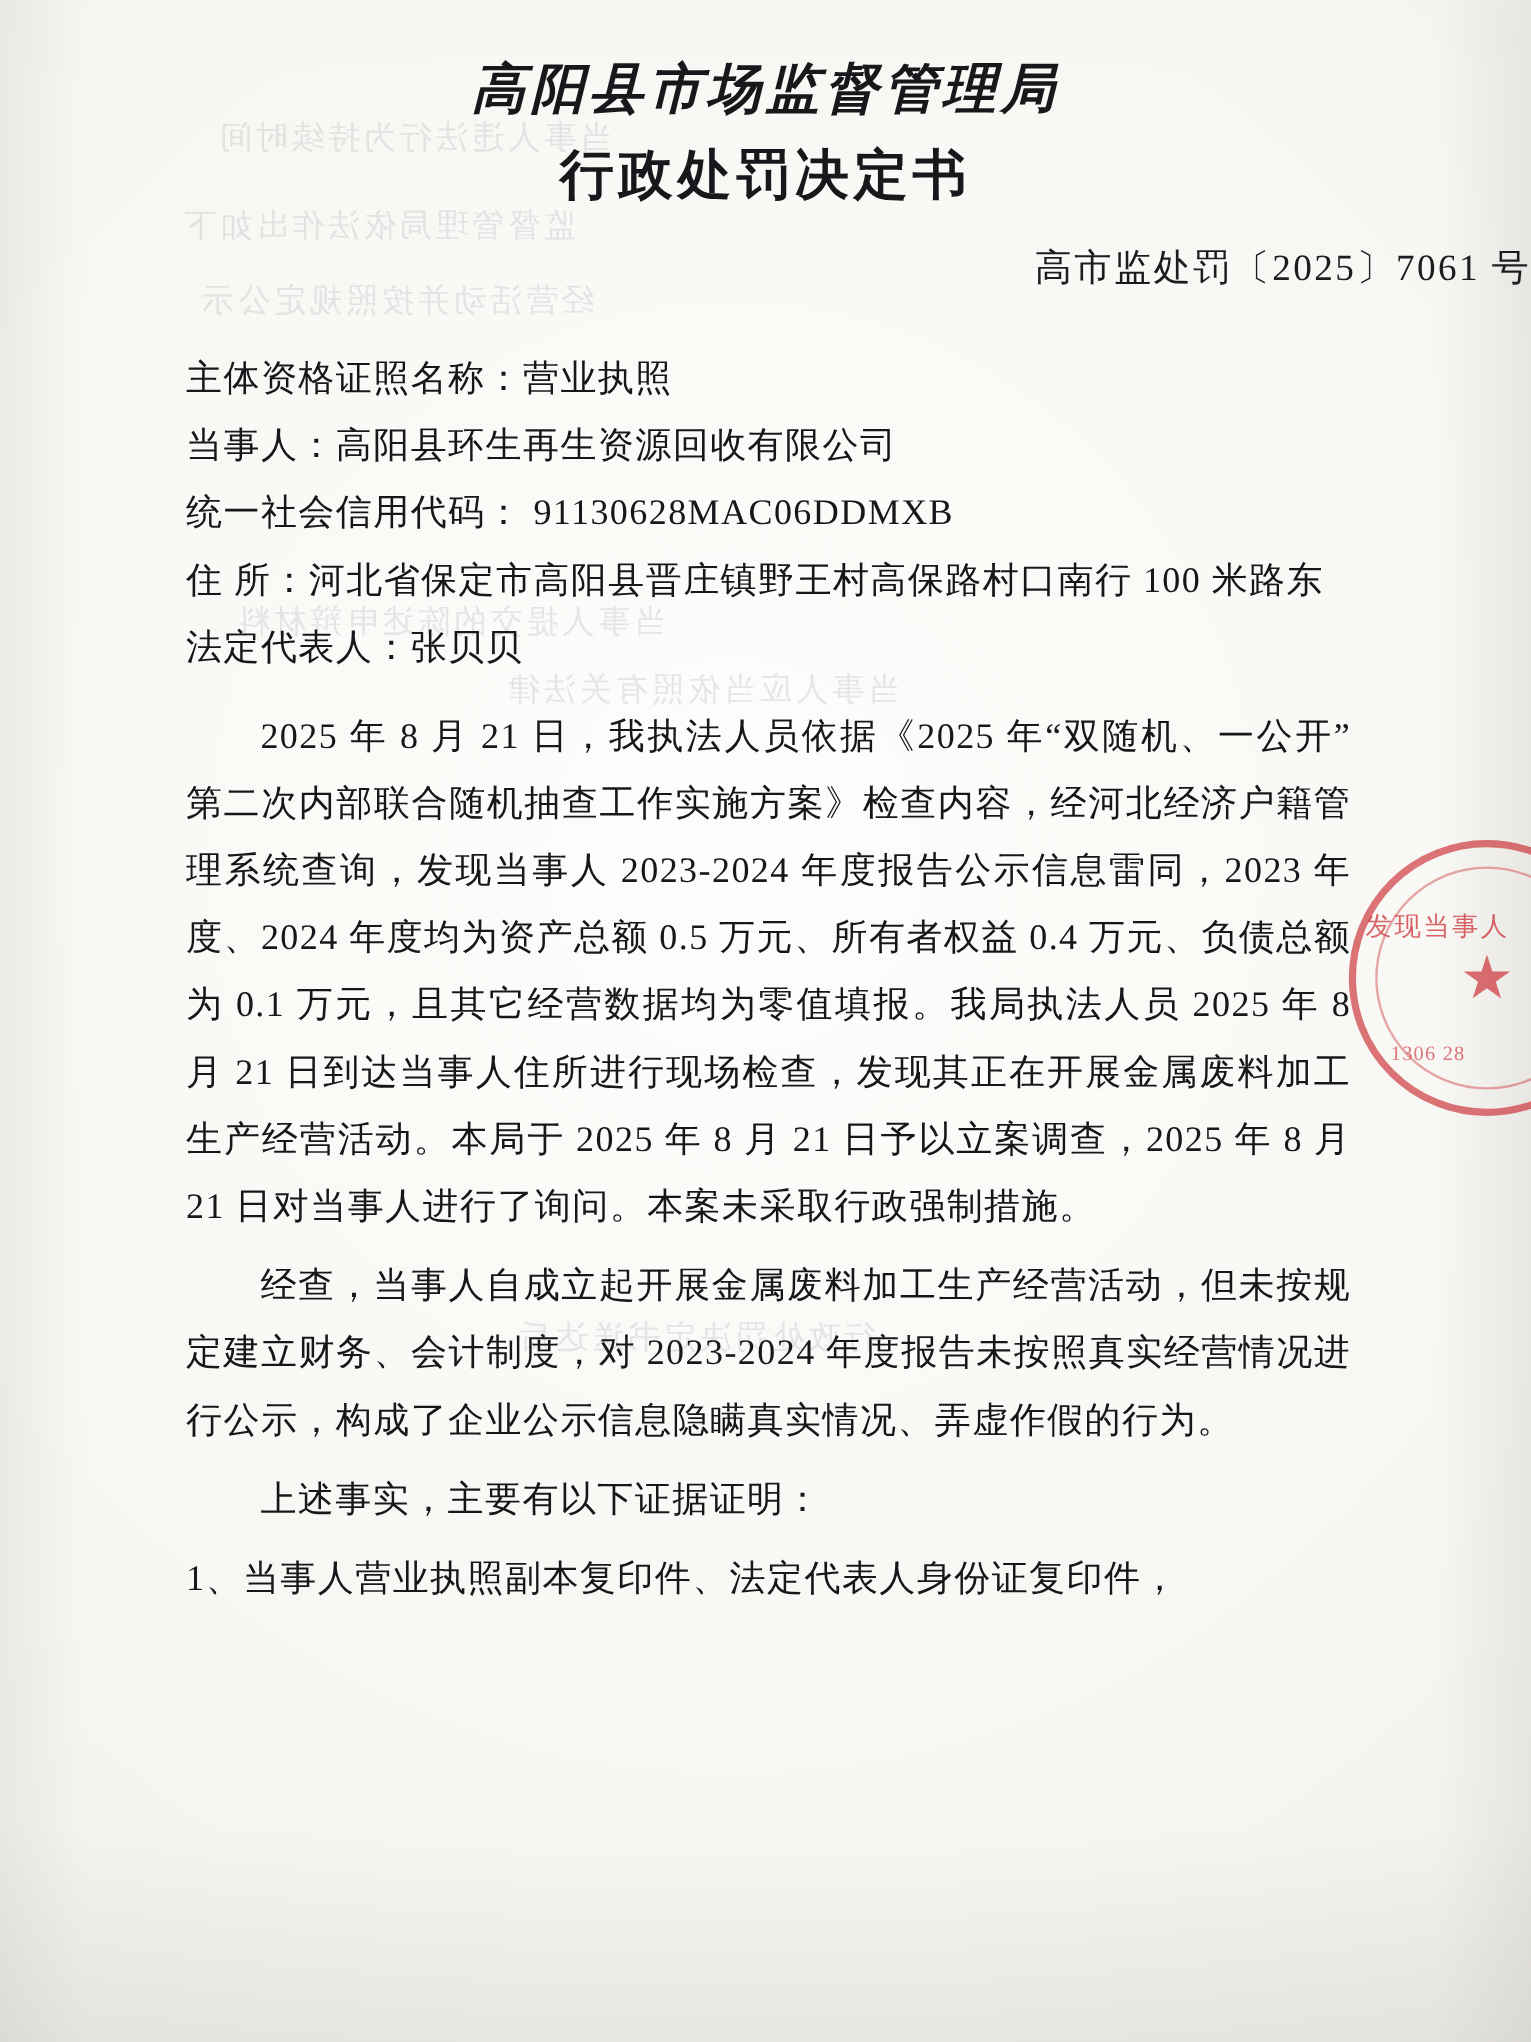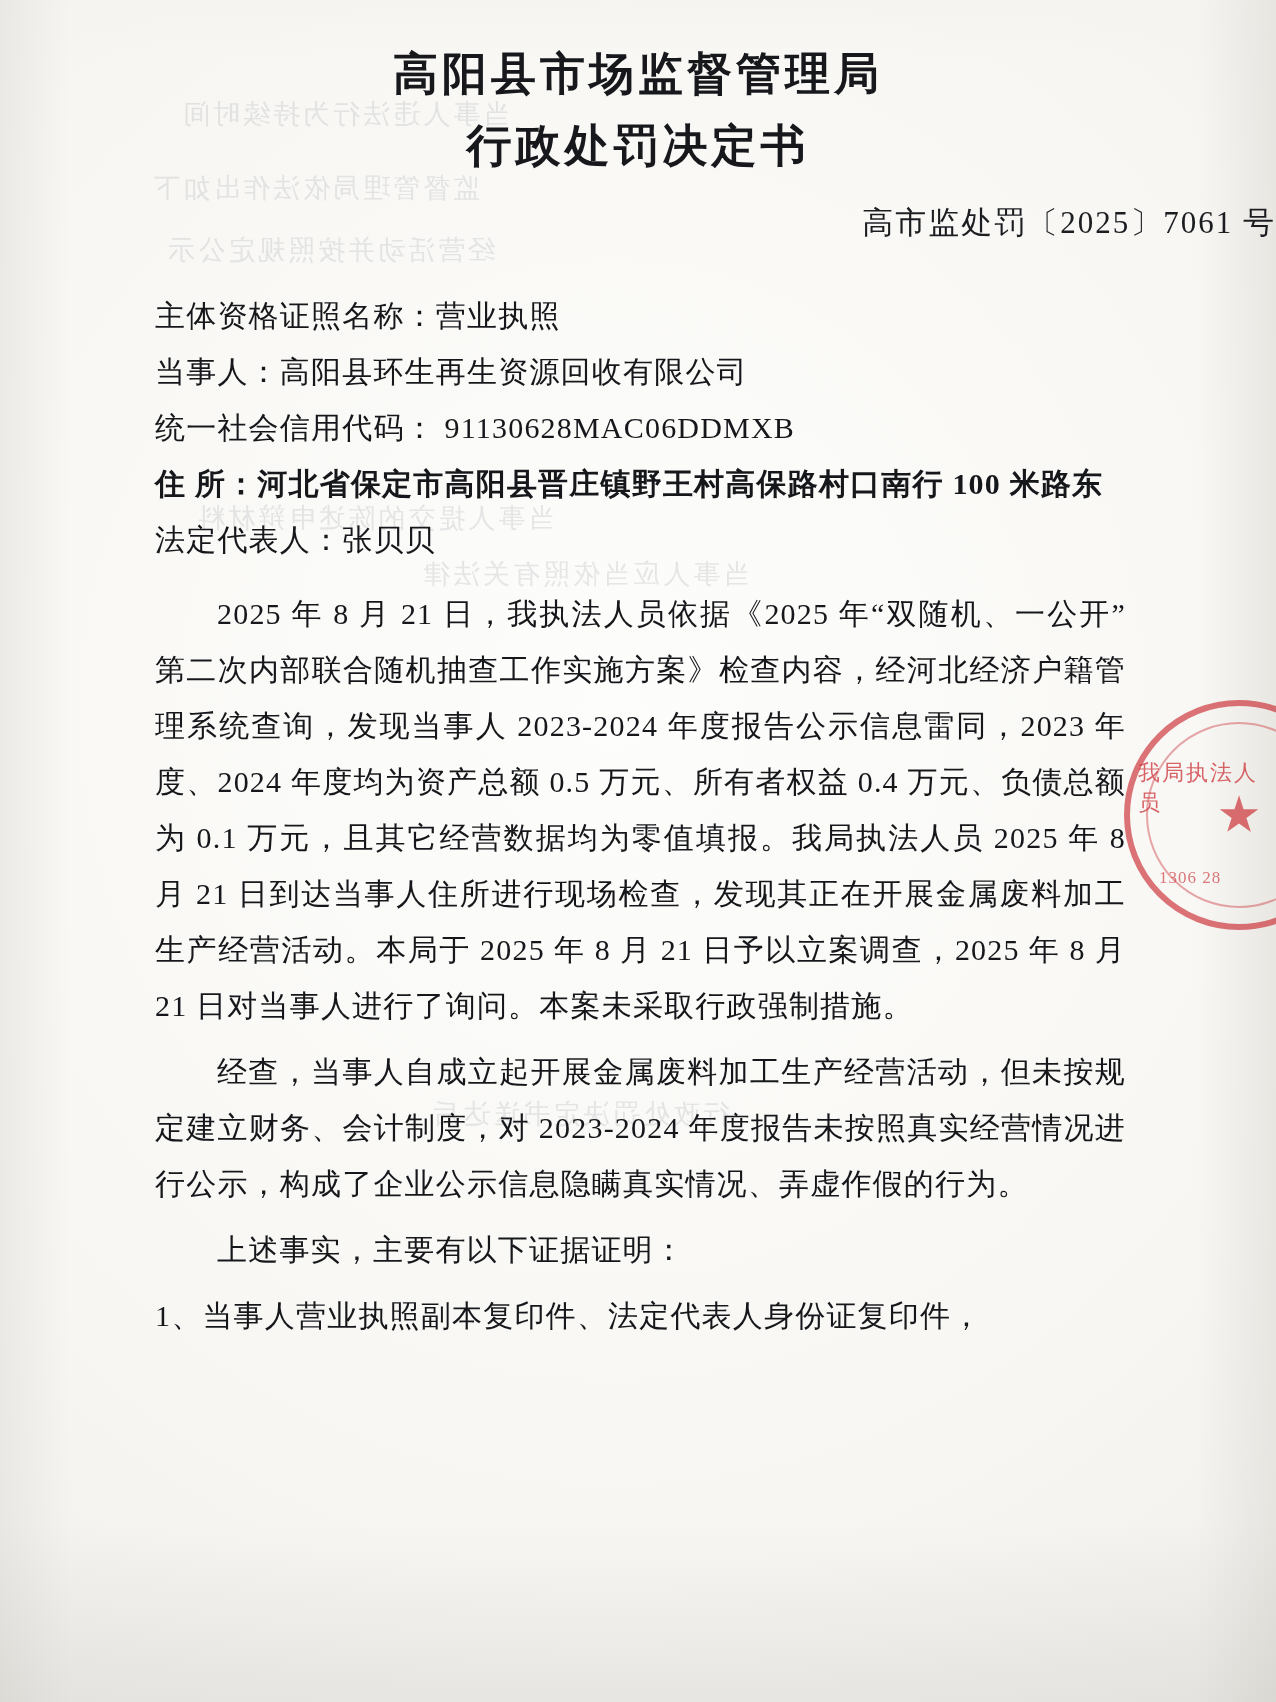--- a/index.html
+++ b/index.html
@@ -63,21 +63,21 @@
 
   
   .doc-title {
     text-align: center;
     font-size: 45px;
     font-weight: bold;
     letter-spacing: 4px;
     color: #16181c;
     font-family: "DejaVu Sans", "Liberation Sans", sans-serif;
   }
-  #title-line1 { margin-top: 44px; }
+  #title-line1 { margin-top: 44px; font-style: italic; }
   #title-line2 { margin-top: 12px; }
 
   .doc-number {
     text-align: right;
     margin-top: 26px;
     font-size: 31px;
     letter-spacing: 2px;
     color: #1b1d21;
   }
 
@@ -85,21 +85,21 @@
   .body-block {
     margin: 44px 150px 0 155px;
     font-size: 30px;
     line-height: 56px;
     color: #15171b;
     letter-spacing: 1.2px;
   }
   .field-line {
     white-space: nowrap;
   }
-  .field-line.wrap { white-space: normal; font-weight: bold; }
+  .field-line.wrap { white-space: normal; }
 
   .para {
     margin-top: 10px;
     text-indent: 62px;
     text-align: justify;
     text-justify: inter-ideograph;
   }
 
   .list-item {
     margin-top: 10px;
@@ -190,19 +190,19 @@
       <div class="para">经查，当事人自成立起开展金属废料加工生产经营活动，但未按规定建立财务、会计制度，对 2023-2024 年度报告未按照真实经营情况进行公示，构成了企业公示信息隐瞒真实情况、弄虚作假的行为。</div>
       <div class="para">上述事实，主要有以下证据证明：</div>
 
       <div class="list-item">1、当事人营业执照副本复印件、法定代表人身份证复印件，</div>
 
     </div>
   </div>
 
   <div id="seal">
     <div class="seal-inner"></div>
-    <div class="seal-text">我局执法人员</div>
+    <div class="seal-text">发现当事人</div>
     <div class="seal-star">★</div>
     <div class="seal-code">1306 28</div>
   </div>
 
   <div class="shadow-bottom"></div>
 </div>
 
 </body></html>

